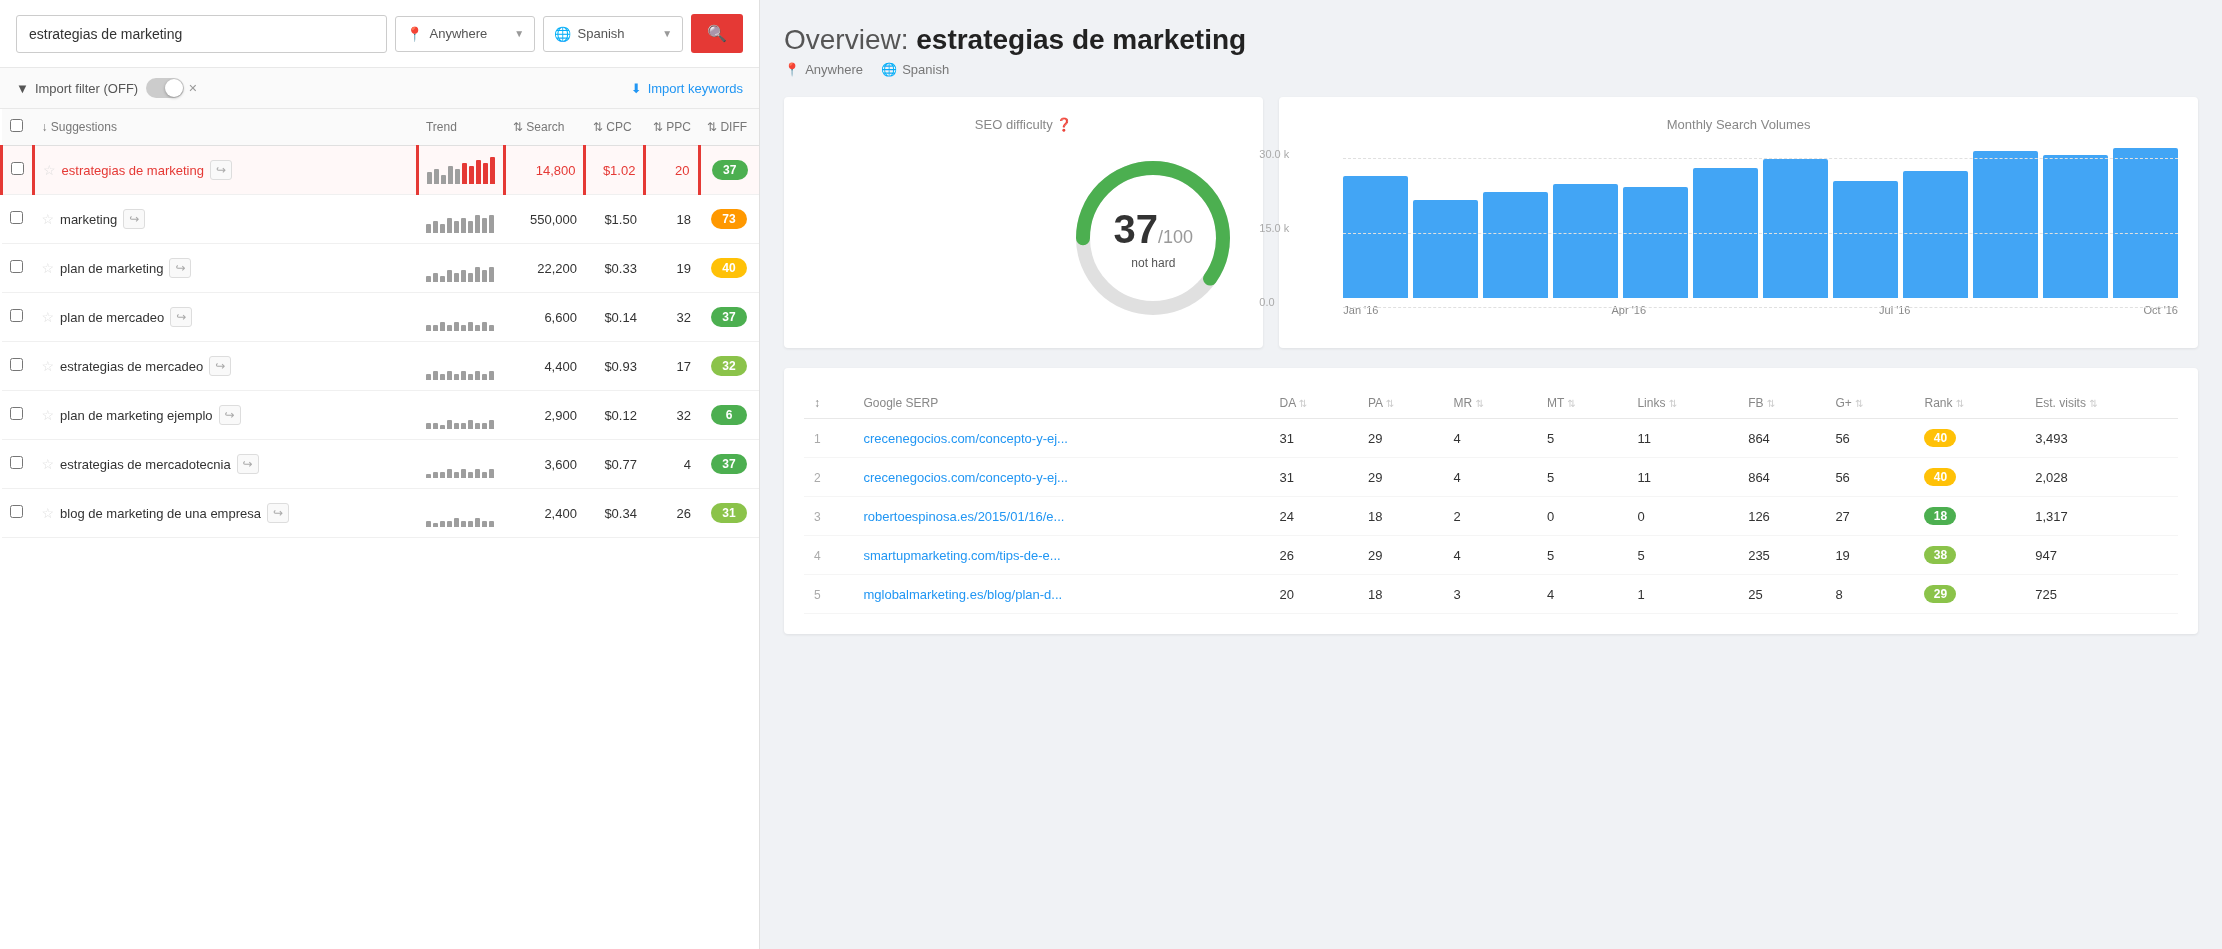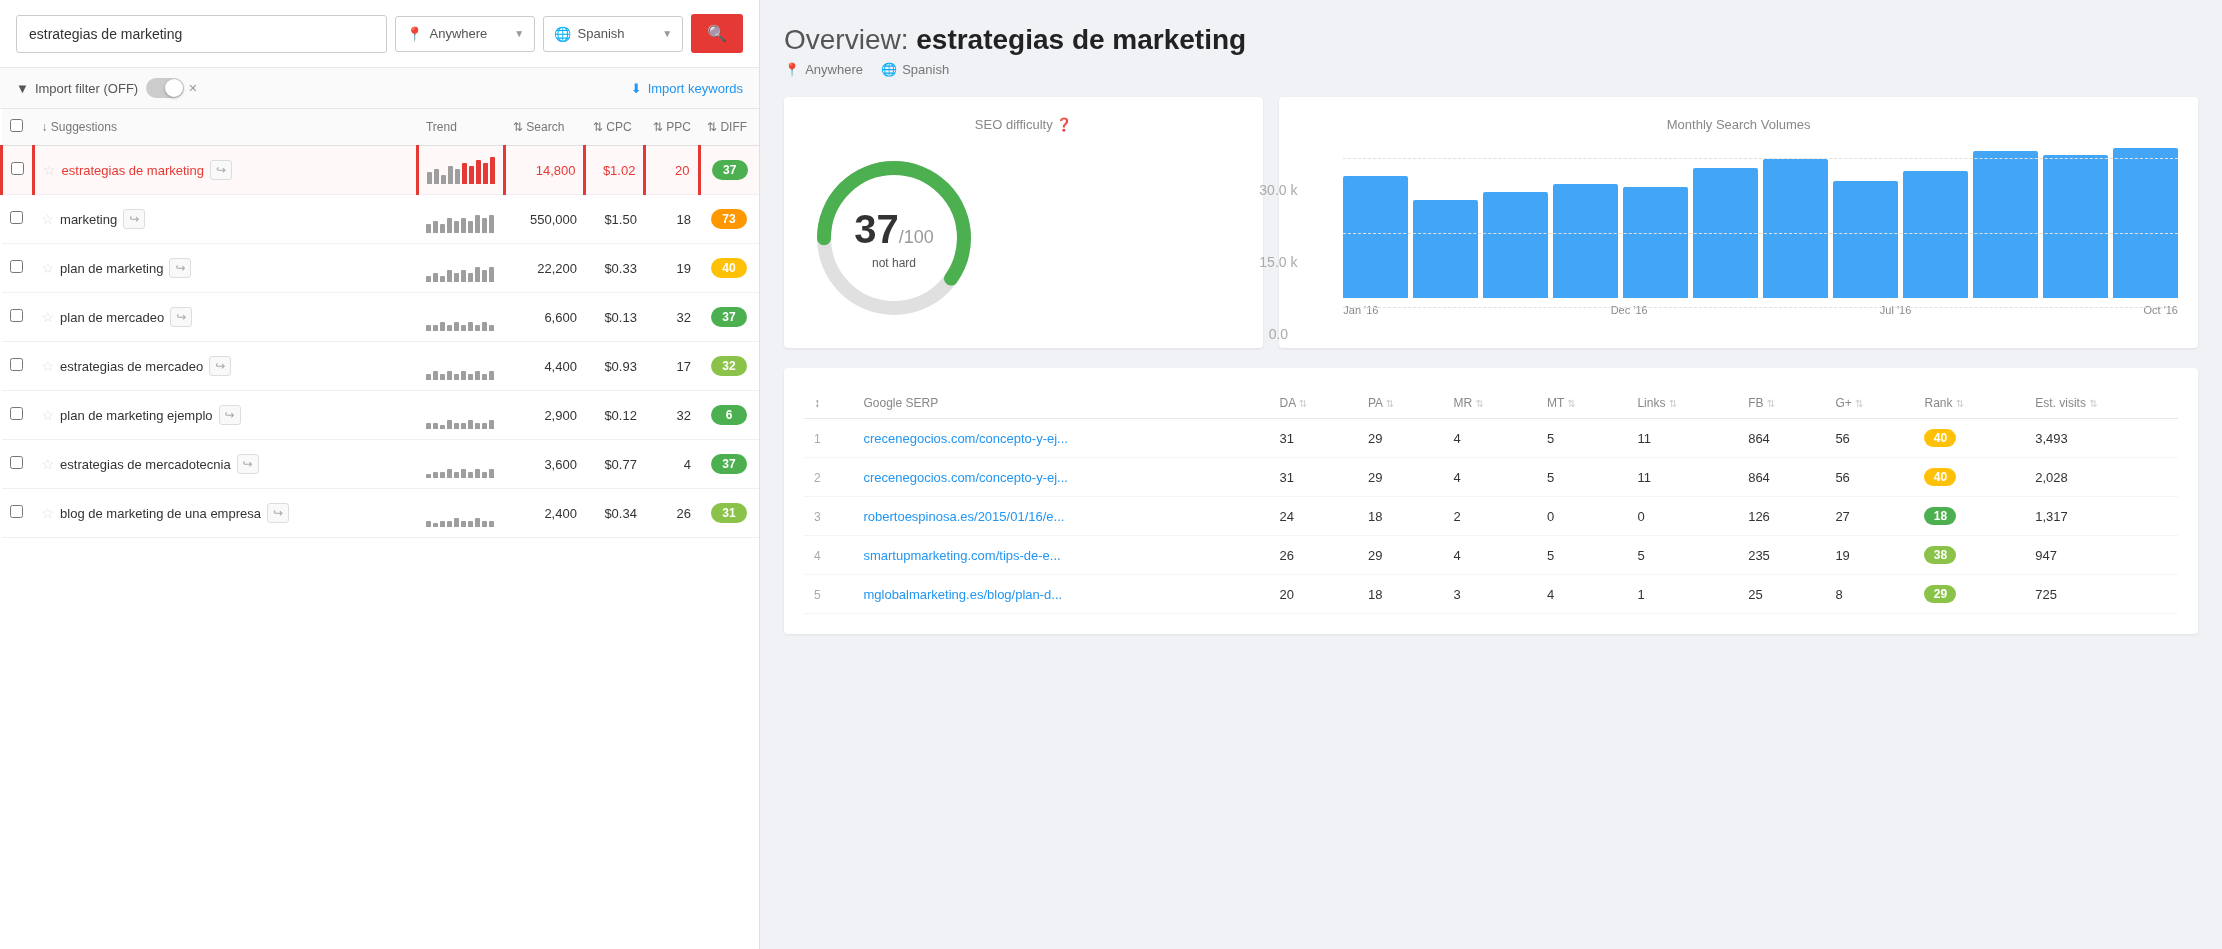--- a/index.html
+++ b/index.html
@@ -82,27 +82,27 @@
     .overview-meta { display: flex; align-items: center; gap: 18px; color: #777; font-size: 13px; margin-bottom: 20px; }
     .overview-meta .meta-item { display: flex; align-items: center; gap: 5px; }
     .meta-icon { color: #aaa; }
 
     .cards-row { display: flex; gap: 16px; margin-bottom: 20px; }
     .card { background: #fff; border-radius: 4px; padding: 20px; flex: 1; box-shadow: 0 1px 3px rgba(0,0,0,0.08); }
     .card-title { font-size: 13px; color: #888; margin-bottom: 16px; text-align: center; }
     .card-title .help-icon { color: #bbb; cursor: pointer; }
 
     
-    .donut-container { display: flex; justify-content: flex-start; align-items: center; }
+    .donut-container { display: flex; justify-content: flex-end; align-items: center; }
     .donut-wrap { position: relative; width: 180px; height: 180px; }
     .donut-center { position: absolute; top: 50%; left: 50%; transform: translate(-50%, -50%); text-align: center; }
     .bar-chart-inner { display: flex; align-items: flex-end; gap: 4px; height: 160px; padding-top: 10px; }
     .bar-chart-bar { flex: 1; background: #2196f3; border-radius: 2px 2px 0 0; min-width: 18px; }
     .bar-chart-labels { display: flex; justify-content: space-between; margin-top: 6px; font-size: 11px; color: #888; }
-    .bar-chart-y { position: absolute; left: -40px; top: 0; height: 160px; display: flex; flex-direction: column; justify-content: space-between; font-size: 14px; color: #aaa; text-align: center; margin-top: 34px; }
+    .bar-chart-y { position: absolute; left: -40px; top: 0; height: 160px; display: flex; flex-direction: column; justify-content: space-between; font-size: 11px; color: #aaa; text-align: left; }
     .chart-wrapper { position: relative; padding-left: 44px; }
     .y-gridlines { position: absolute; left: 44px; right: 0; top: 10px; height: 150px; display: flex; flex-direction: column; justify-content: space-between; pointer-events: none; }
     .y-gridline { border-top: 1px dashed #e0e0e0; width: 100%; }
 
     
     .serp-card { background: #fff; border-radius: 4px; padding: 20px; box-shadow: 0 1px 3px rgba(0,0,0,0.08); }
     .serp-table { width: 100%; border-collapse: collapse; }
     .serp-table th { padding: 8px 10px; font-size: 12px; color: #888; font-weight: 500; border-bottom: 1px solid #e8e8e8; text-align: left; white-space: nowrap; }
     .serp-table td { padding: 10px 10px; border-bottom: 1px solid #f5f5f5; font-size: 13px; vertical-align: middle; }
     .serp-link { color: #2196f3; text-decoration: none; }
@@ -307,21 +307,21 @@
                   <div class="mini-bar" style="height:9px;"></div>
                   <div class="mini-bar" style="height:6px;"></div>
                   <div class="mini-bar" style="height:9px;"></div>
                   <div class="mini-bar" style="height:6px;"></div>
                 </div>
     </td>
     <td class="col-search">
       <span class="search-vol-normal">6,600</span>
     </td>
     <td class="col-cpc">
-      <span class="cpc-normal">$0.13</span>
+      <span class="cpc-normal">$0.14</span>
     </td>
     <td class="col-ppc">
       <span class="ppc-normal">32</span>
     </td>
     <td class="col-diff">
       <span class="diff-badge diff-green">37</span>
     </td>
   </tr>
             <tr>
     <td class="col-check"><input type="checkbox" style=""></td>
@@ -534,21 +534,21 @@
               <div class="bar-chart-bar" style="height: 86.9565%; background: rgb(66, 165, 245); flex: 1 1 0%; min-width: 18px; border-radius: 2px 2px 0px 0px;"></div>
               <div class="bar-chart-bar" style="height: 92.3913%; background: rgb(66, 165, 245); flex: 1 1 0%; min-width: 18px; border-radius: 2px 2px 0px 0px;"></div>
               <div class="bar-chart-bar" style="height: 78.2609%; background: rgb(66, 165, 245); flex: 1 1 0%; min-width: 18px; border-radius: 2px 2px 0px 0px;"></div>
               <div class="bar-chart-bar" style="height: 84.7826%; background: rgb(66, 165, 245); flex: 1 1 0%; min-width: 18px; border-radius: 2px 2px 0px 0px;"></div>
               <div class="bar-chart-bar" style="height: 97.8261%; background: rgb(66, 165, 245); flex: 1 1 0%; min-width: 18px; border-radius: 2px 2px 0px 0px;"></div>
               <div class="bar-chart-bar" style="height: 95.6522%; background: rgb(66, 165, 245); flex: 1 1 0%; min-width: 18px; border-radius: 2px 2px 0px 0px;"></div>
               <div class="bar-chart-bar" style="height: 100%; background: rgb(66, 165, 245); flex: 1 1 0%; min-width: 18px; border-radius: 2px 2px 0px 0px;"></div>
             </div>
           <div class="bar-chart-labels">
             <span>Jan '16</span>
-            <span>Dec '16</span>
+            <span>Apr '16</span>
             <span>Jul '16</span>
             <span>Oct '16</span>
           </div>
         </div>
       </div>
     </div>
 
     <div class="serp-card">
       <table class="serp-table">
         <thead>

